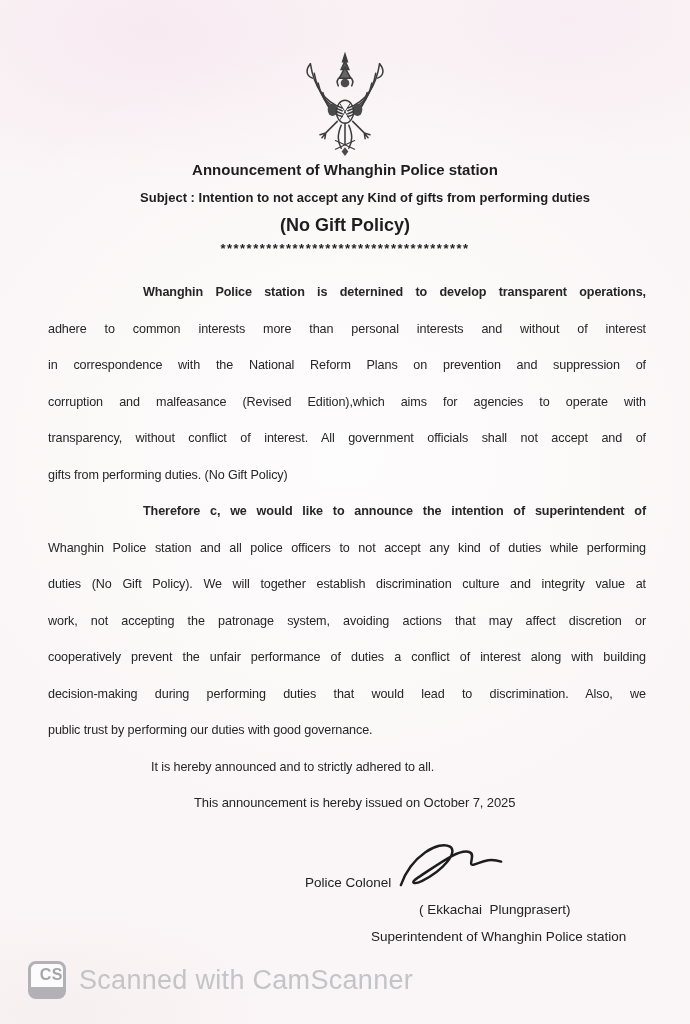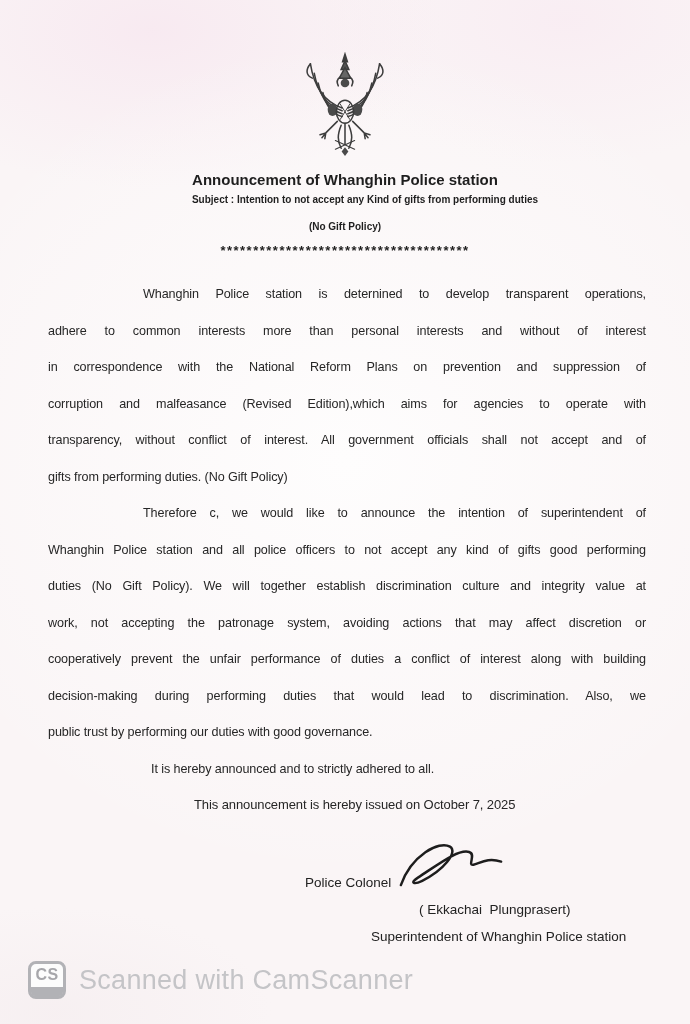--- a/index.html
+++ b/index.html
@@ -15,43 +15,43 @@
       radial-gradient(90% 55% at 50% 45%, #fefdfd 0%, rgba(254,253,253,0) 75%),
       radial-gradient(60% 22% at 22% 3%, rgba(247,230,239,.75), transparent 70%),
       radial-gradient(55% 20% at 82% 2%, rgba(248,233,241,.65), transparent 70%),
       radial-gradient(45% 15% at 8% 99%, rgba(244,236,238,.6), transparent 70%),
       #faf5f6;
   }
 
   .emblem { display:block; margin:52px auto 0; width:96px; height:108px; }
 
   .hdr { text-align:center; font-weight:700; color:#1e1e1e; }
-  .title   { margin-top:10px; font-size:15px; line-height:20px; }
-  .subject {  font-size:10px; line-height:20px;padding-left:40px; }
-  .policy  { margin-top:7px;  font-size:10px; line-height:20px; }
+  .title   { font-size:15px; line-height:20px; }
+  .subject { margin-top:8px;  font-size:13px; line-height:20px;padding-left:40px; }
+  .policy  { margin-top:7px;  font-size:18px; line-height:20px; }
   .stars   { margin-top:5px;  font-size:13px; line-height:18px; letter-spacing:1.5px; }
 
   .bodytext { margin:16px 44px 0 48px; font-size:12.6px; letter-spacing:-0.1px; color:#262626; }
   .line { line-height:36.5px; text-align:justify; text-align-last:justify; }
-  .line.first { text-indent:95px; }
+  .line.first { text-indent:95px;font-weight:bold; }
   .line.last  { text-align-last:left; }
   .line.closing { text-align-last:left; text-indent:103px; }
   .line.issued  { text-align-last:left; text-indent:146px; font-size:13px; }
 
   .sigblock { position:absolute; left:0; top:860px; width:634px; height:120px; font-size:13.5px; color:#222; }
   .rank    { position:absolute; left:305px; top:15px; }
   .signature-svg { position:absolute; left:392px; top:-24px; width:118px; height:64px; }
   .signame { position:absolute; left:388px; top:42px; white-space:pre;margin-left:31px; }
   .sigpos  { position:absolute; left:352px; top:69px;margin-left:19px; }
 
   .watermark { position:absolute; left:28px; top:961px; display:flex; align-items:center; gap:13px; }
   .cs-badge {
     position:relative; width:38px; height:38px;
     border:3px solid #b2b2b6; border-radius:8px; background:#fcfcfc;
-    display:flex; justify-content:center;
+    display:flex; justify-content:flex-end;
   }
   .cs-letters { font-weight:700; font-size:16px; line-height:22px; color:#a6a6aa; letter-spacing:0.5px; }
   .cs-badge-bottom { position:absolute; left:0; right:0; bottom:0; height:9px; background:#b2b2b6; border-radius:0 0 4px 4px; }
   .cs-text { font-size:27px; color:#c4c4c7; letter-spacing:0.3px; font-weight:400; }
 </style>
 </head>
 <body>
 
 <div class="sheet">
 
@@ -103,21 +103,21 @@
 
   <div class="bodytext">
     <div class="line first">Whanghin Police station is deternined to develop transparent operations,</div>
     <div class="line">adhere to common interests more than personal interests and without of interest</div>
     <div class="line">in correspondence with the National Reform Plans on prevention and suppression of</div>
     <div class="line">corruption and malfeasance (Revised Edition),which aims for agencies to operate with</div>
     <div class="line">transparency, without conflict of interest. All government officials shall not accept and of</div>
     <div class="line last">gifts from performing duties. (No Gift Policy)</div>
 
     <div class="line first">Therefore c, we would like to announce the intention of superintendent of</div>
-    <div class="line">Whanghin Police station and all police officers to not accept any kind of gifts good performing</div>
+    <div class="line">Whanghin Police station and all police officers to not accept any kind of duties while performing</div>
     <div class="line">duties (No Gift Policy). We will together establish discrimination culture and integrity value at</div>
     <div class="line">work, not accepting the patronage system, avoiding actions that may affect discretion or</div>
     <div class="line">cooperatively prevent the unfair performance of duties a conflict of interest along with building</div>
     <div class="line">decision-making during performing duties that would lead to discrimination. Also, we</div>
     <div class="line last">public trust by performing our duties with good governance.</div>
 
     <div class="line closing">It is hereby announced and to strictly adhered to all.</div>
     <div class="line issued">This announcement is hereby issued on October 7, 2025</div>
   </div>
 

